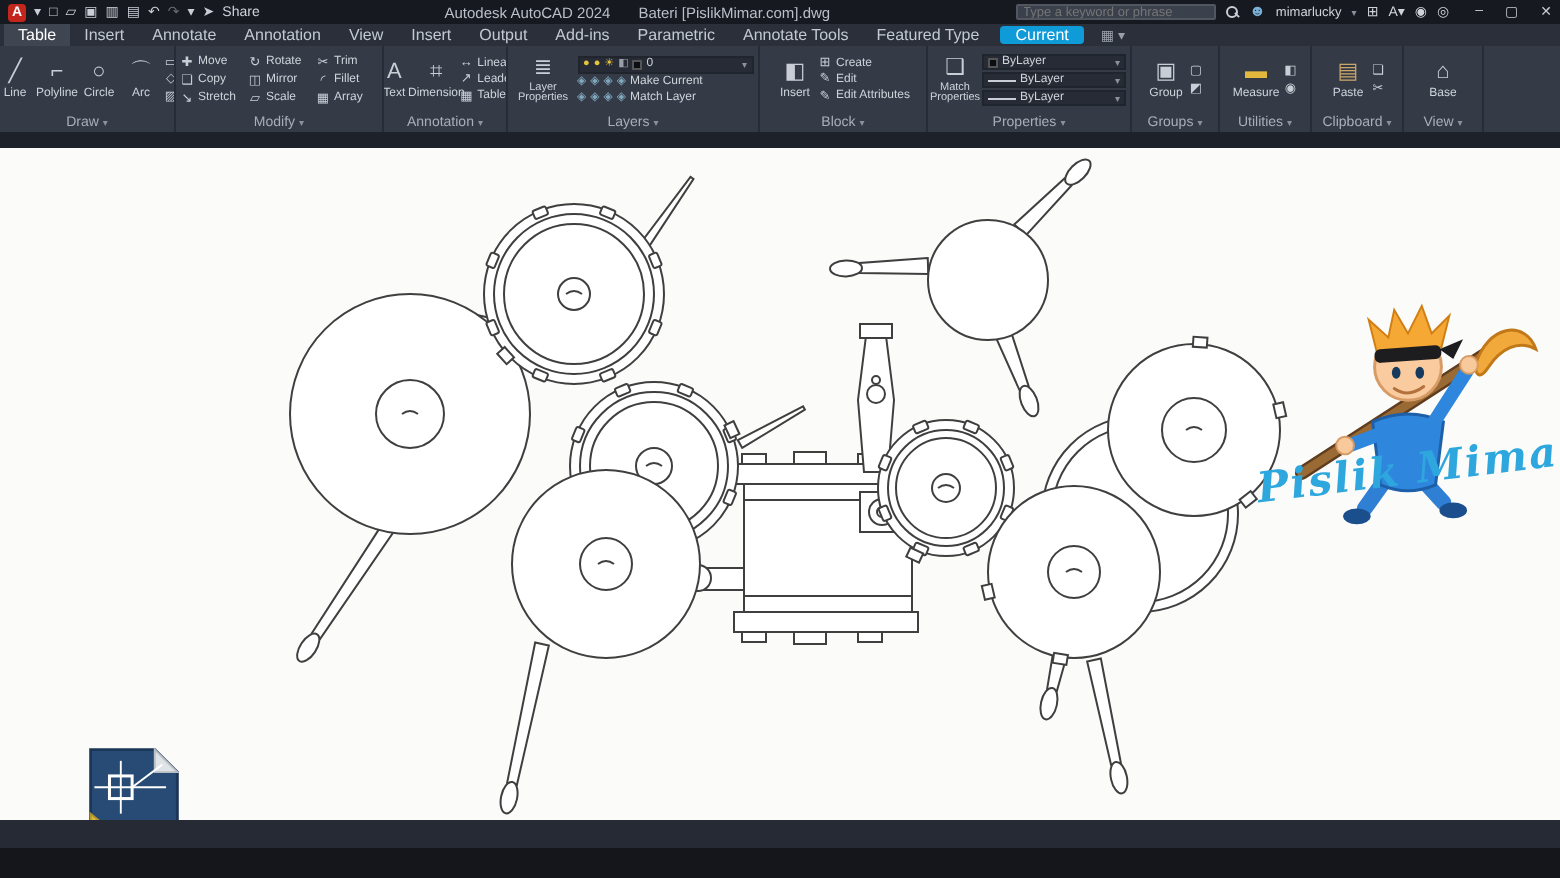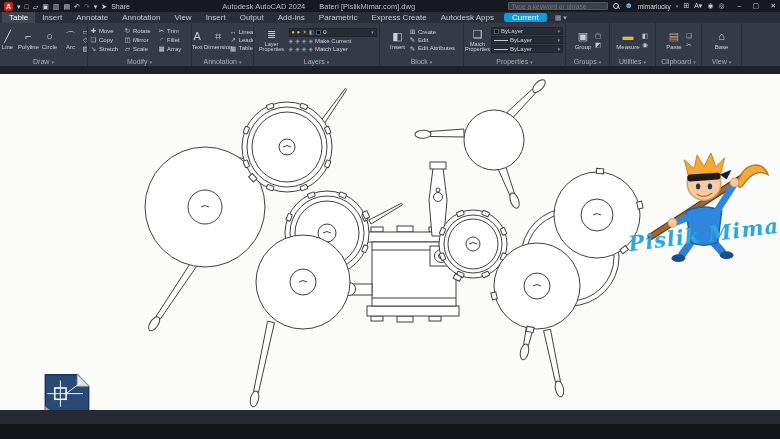--- a/index.html
+++ b/index.html
@@ -136,22 +136,22 @@
 <div class="tabrow" id="tab-row">
     <div class="rtab active">Table</div>
     <div class="rtab">Insert</div>
     <div class="rtab">Annotate</div>
     <div class="rtab">Annotation</div>
     <div class="rtab">View</div>
     <div class="rtab">Insert</div>
     <div class="rtab">Output</div>
     <div class="rtab">Add-ins</div>
     <div class="rtab">Parametric</div>
-    <div class="rtab">Express Create</div>
-    <div class="rtab">Autodesk Apps</div>
+    <div class="rtab">Annotate Tools</div>
+    <div class="rtab">Featured Type</div>
     <div class="rtab hl">Current</div>
     <div class="tab-extra">▦ ▾</div>
   </div>
 
 <div class="ribbon" id="ribbon">
     <div class="panel" style="width: 88px;">
       <div class="panel-body">
         <div class="bigtool">
           <div class="g">╱</div>
           <div class="l">Line</div>

